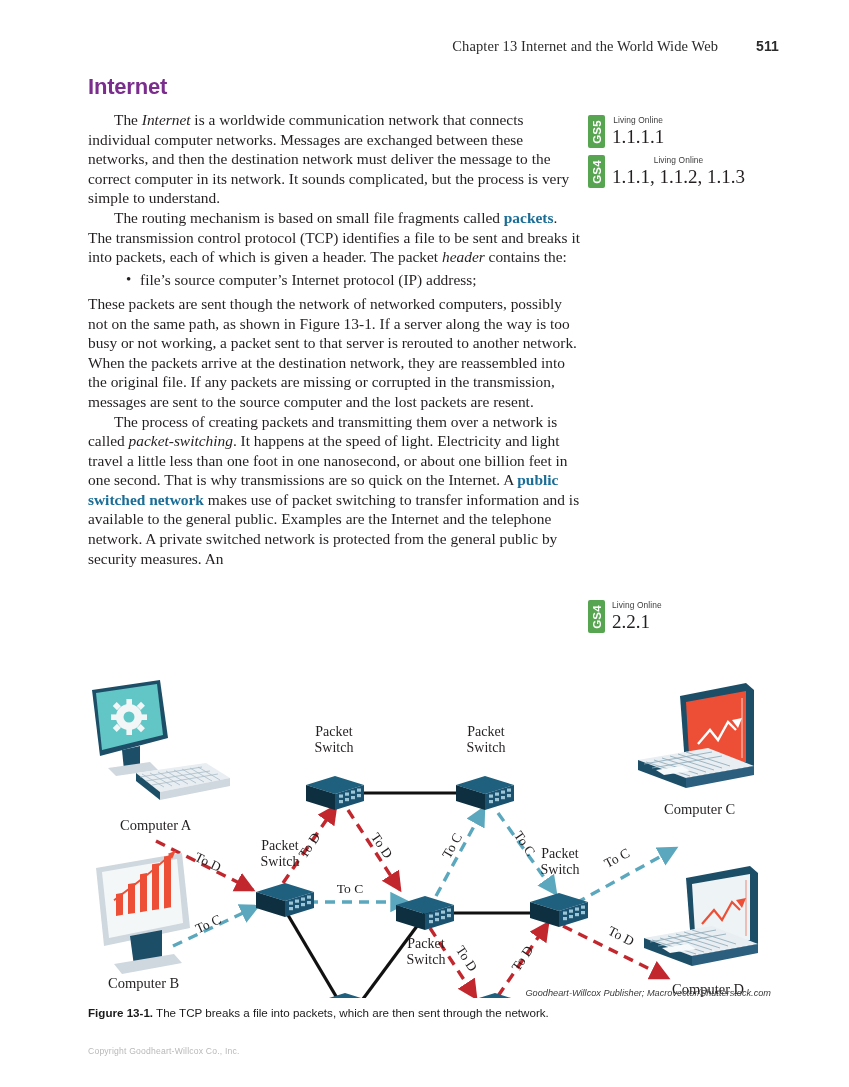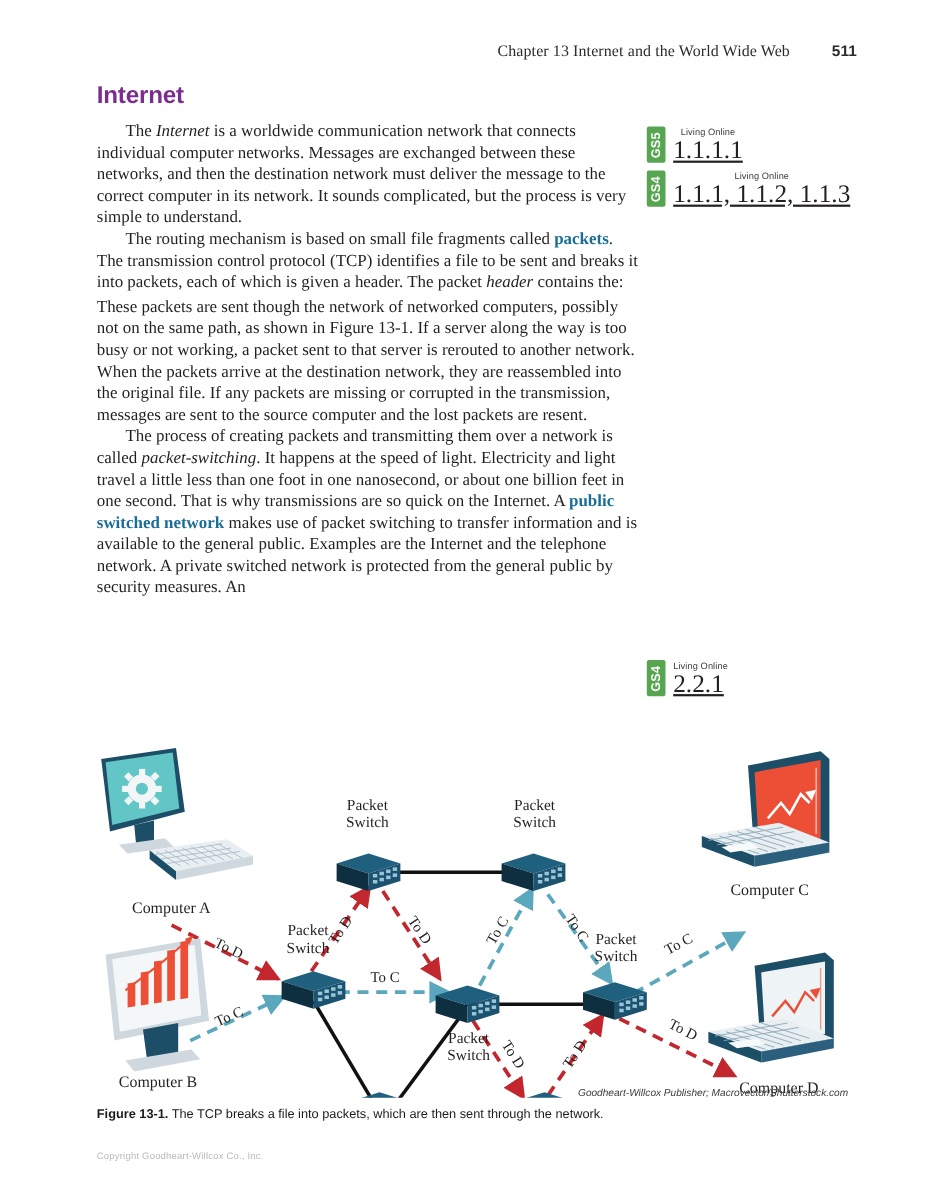--- a/index.html
+++ b/index.html
@@ -54,21 +54,21 @@
     font-size:11.5px;font-weight:bold;color:#ffffff;letter-spacing:.2px;
     white-space:nowrap;
   }
   .lo .txt{margin-left:7px;}
   .lo .lbl{
     font-family:"Liberation Sans",sans-serif;
     font-size:8.4px;color:#3b3b3b;line-height:10px;letter-spacing:.1px;text-align:center;
   }
   .lo .num{
     font-family:"Liberation Serif",serif;
-    font-size:23px;color:#231f20;line-height:21px;margin-top:1px;white-space:nowrap;text-decoration:underline;
+    font-size:19px;color:#231f20;line-height:21px;margin-top:1px;white-space:nowrap;
   }
 
   
   .figwrap{position:absolute;left:78px;top:678px;width:700px;height:320px;}
   .figcredit{
     position:absolute;left:0;top:988px;width:771px;text-align:right;
     font-family:"Liberation Sans",sans-serif;
     font-style:italic;font-size:9.2px;color:#3a3a3a;
   }
   .figcap{
@@ -98,20 +98,21 @@
 
     <p class="bt">
       <span>The </span><span class="it">Internet</span><span> is a worldwide communication network that connects individual computer networks. Messages are exchanged between these networks, and then the destination network must deliver the message to the correct computer in its network. It sounds complicated, but the process is very simple to understand.</span>
     </p>
 
     <p class="bt">
       <span>The routing mechanism is based on small file fragments called </span><span class="kt">packets</span><span>. The transmission control protocol (TCP) identifies a file to be sent and breaks it into packets, each of which is given a header. The packet </span><span class="it">header</span><span> contains the:</span>
     </p>
 
     <ul class="bul">
+      <li>file’s source computer’s Internet protocol (IP) address;</li>
     </ul>
 
     <p class="bt noind">
       <span>These packets are sent though the network of networked computers, possibly not on the same path, as shown in Figure 13-1. If a server along the way is too busy or not working, a packet sent to that server is rerouted to another network. When the packets arrive at the destination network, they are reassembled into the original file. If any packets are missing or corrupted in the transmission, messages are sent to the source computer and the lost packets are resent.</span>
     </p>
 
     <p class="bt">
       <span>The process of creating packets and transmitting them over a network is called </span><span class="it">packet-switching</span><span>. It happens at the speed of light. Electricity and light travel a little less than one foot in one nanosecond, or about one billion feet in one second. That is why transmissions are so quick on the Internet. A </span><span class="kt">public switched network</span><span> makes use of packet switching to transfer information and is available to the general public. Examples are the Internet and the telephone network. A private switched network is protected from the general public by security measures. An</span>
     </p>
   </div>

